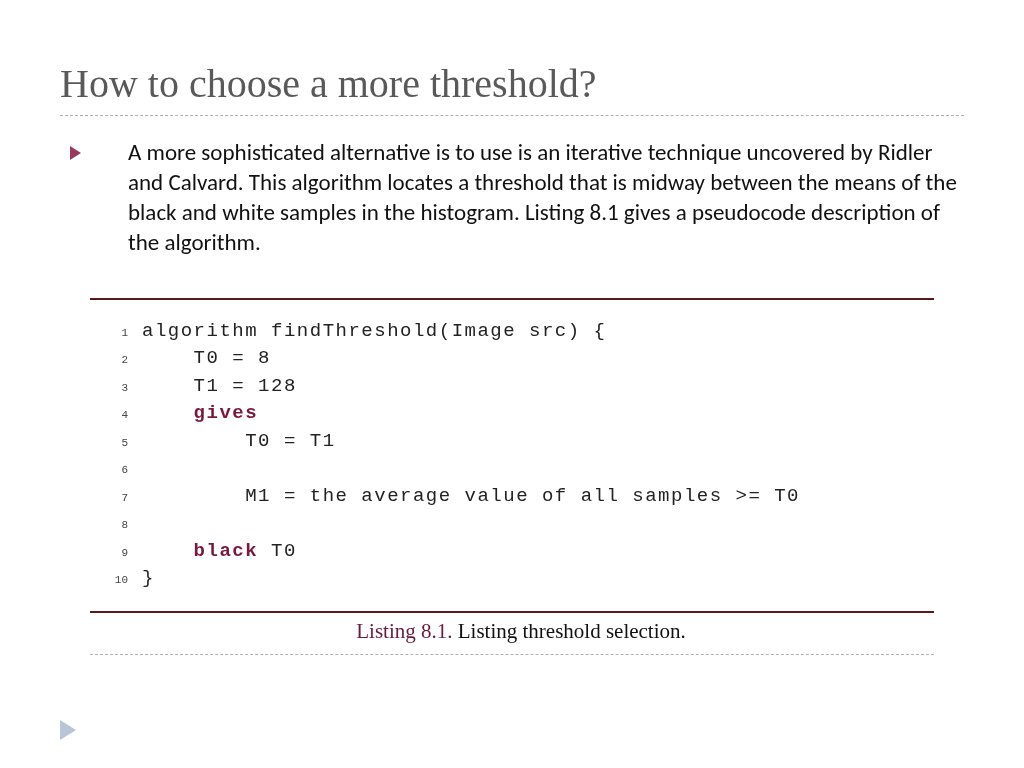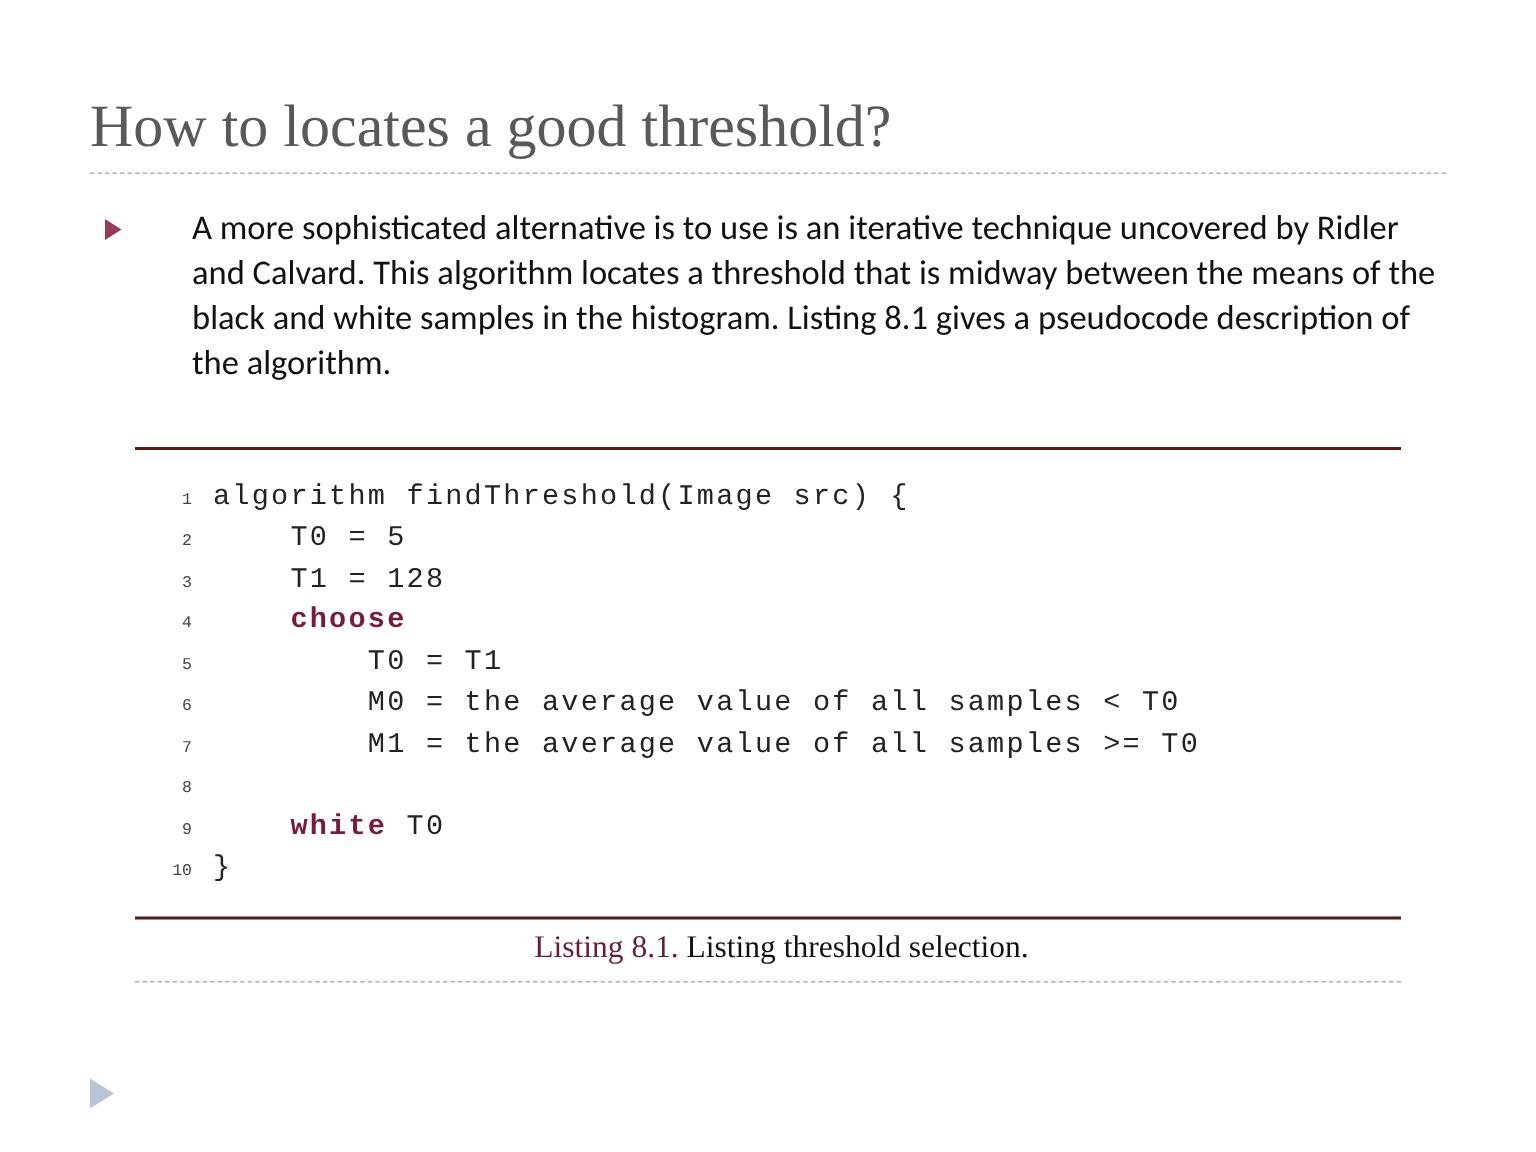--- a/index.html
+++ b/index.html
@@ -92,44 +92,44 @@
     position: absolute;
     left: 60px;
     bottom: 24px;
   }
 </style>
 </head>
 <body>
 
 <div class="slide">
 
-  <h1 class="title">How to locates a good threshold?</h1>
+  <h1 class="title">How to choose a more threshold?</h1>
   <hr class="dash-rule">
 
   <div class="bullet-row">
     <span class="bullet-arrow">
       <svg width="12" height="14" viewBox="0 0 12 14">
           <polygon points="0,0 11,7 0,14" fill="#9a3a5a"></polygon>
         </svg>
     </span>
     <p class="body-text">A more sophisticated alternative is to use is an iterative technique uncovered by Ridler and Calvard.  This algorithm locates a threshold that is midway between the means of the black and white samples in the histogram.  Listing 8.1 gives a pseudocode description of the algorithm.</p>
   </div>
 
   <div class="listing-frame">
     <hr class="listing-rule">
     <div class="listing-body">
       <div class="code-line"><span class="lineno">1</span><span></span><span class="kw"></span><span>algorithm findThreshold(Image src) {</span></div>
-      <div class="code-line"><span class="lineno">2</span><span>    </span><span class="kw"></span><span>T0 = 5</span></div>
+      <div class="code-line"><span class="lineno">2</span><span>    </span><span class="kw"></span><span>T0 = 8</span></div>
       <div class="code-line"><span class="lineno">3</span><span>    </span><span class="kw"></span><span>T1 = 128</span></div>
-      <div class="code-line"><span class="lineno">4</span><span>    </span><span class="kw">choose</span></div>
+      <div class="code-line"><span class="lineno">4</span><span>    </span><span class="kw">gives</span></div>
       <div class="code-line"><span class="lineno">5</span><span>        </span><span class="kw"></span><span>T0 = T1</span></div>
-      <div class="code-line"><span class="lineno">6</span><span>        </span><span class="kw"></span><span>M0 = the average value of all samples &lt; T0</span></div>
+      <div class="code-line"><span class="lineno">6</span><span>        </span><span class="kw"></span></div>
       <div class="code-line"><span class="lineno">7</span><span>        </span><span class="kw"></span><span>M1 = the average value of all samples &gt;= T0</span></div>
       <div class="code-line"><span class="lineno">8</span><span>        </span><span class="kw"></span></div>
-      <div class="code-line"><span class="lineno">9</span><span>    </span><span class="kw">white</span><span> T0</span></div>
+      <div class="code-line"><span class="lineno">9</span><span>    </span><span class="kw">black</span><span> T0</span></div>
       <div class="code-line"><span class="lineno">10</span><span></span><span class="kw"></span><span>}</span></div>
     </div>
     <hr class="listing-rule">
     <div class="caption">
       <span class="caption-label">Listing 8.1.</span>
       <span>Listing threshold selection.</span>
     </div>
   </div>
 
   <hr class="footer-rule">

